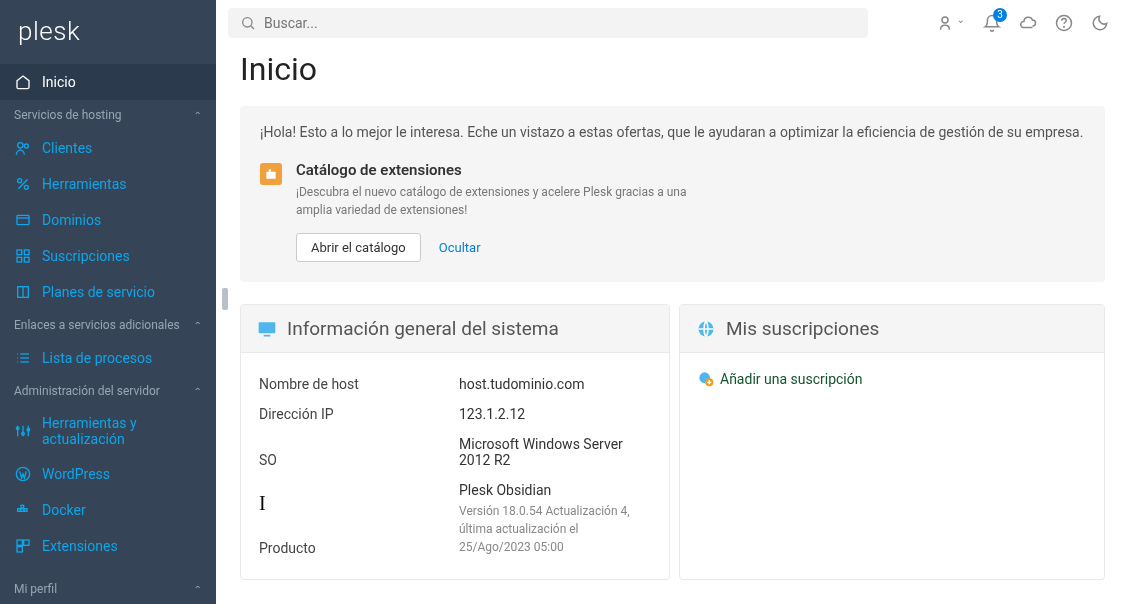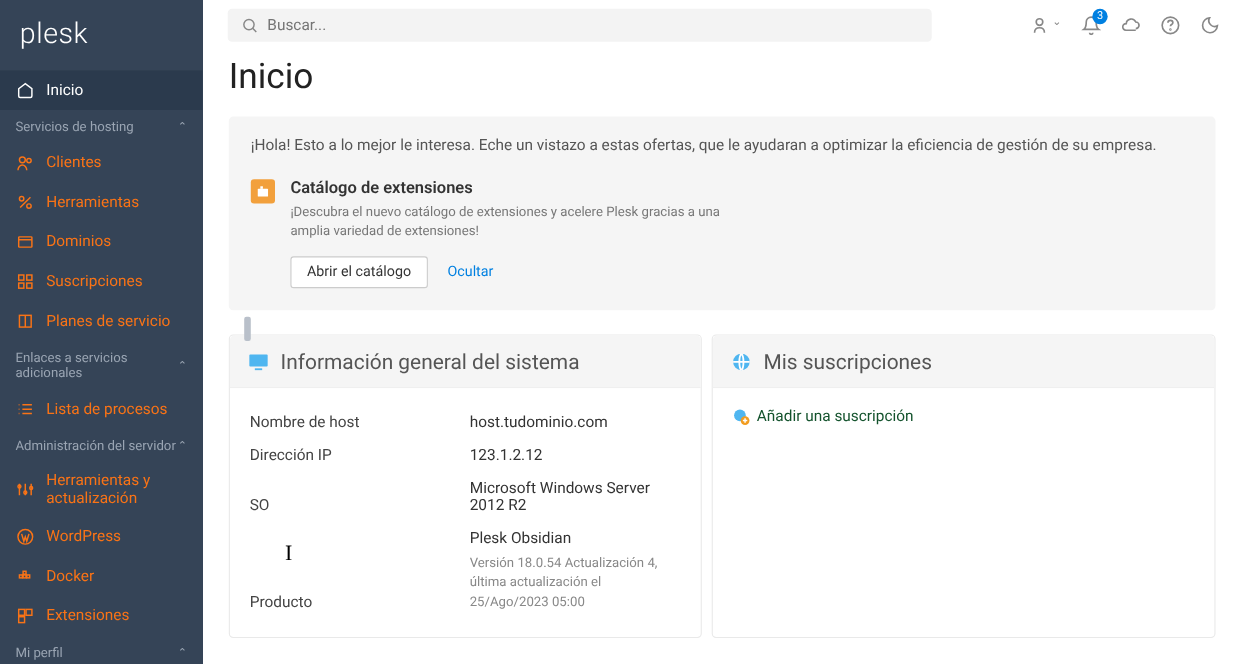--- a/index.html
+++ b/index.html
@@ -1,25 +1,25 @@
 <!DOCTYPE html>
 <html><head>
 <meta charset="utf-8">
 <style>
 * { margin: 0; padding: 0; box-sizing: border-box; font-family: -apple-system, BlinkMacSystemFont, "Segoe UI", Roboto, sans-serif; }
 body { display: flex; background: #fff; width: 1129px; height: 604px; overflow: hidden; color: #333; }
-.sidebar { width: 184px; background: #354457; color: #fff; display: flex; flex-direction: column; overflow-y: auto; }
+.sidebar { width: 216px; background: #354457; color: #fff; display: flex; flex-direction: column; overflow-y: auto; }
 .logo { padding: 16px 18px 18px; font-size: 26px; font-weight: 300; letter-spacing: 0.5px; color: #fff; }
-.sidebar-item { display: flex; align-items: center; padding: 9px 14px; cursor: pointer; color: #f97316; font-size: 14px; }
+.sidebar-item { display: flex; align-items: center; padding: 9px 14px; cursor: pointer; color: #0ea5e9; font-size: 14px; }
 .sidebar-item.active { background: #2b3a4d; color: #fff; }
 .sidebar-item .icon { width: 18px; height: 18px; margin-right: 10px; display: inline-flex; align-items: center; justify-content: center; flex-shrink: 0; }
 .sidebar-section { display: flex; align-items: center; justify-content: space-between; padding: 8px 14px; font-size: 12px; color: #9aa5b3; cursor: pointer; }
 .sidebar-section .chev { font-size: 10px; }
 .main { flex: 1; display: flex; flex-direction: column; background: #fff; overflow-y: auto; }
-.topbar { display: flex; align-items: center; padding: 8px 20px 8px 13px; gap: 12px; }
+.topbar { display: flex; align-items: center; padding: 8px 20px 8px 2px; gap: 12px; }
 .search { flex: 1; display: flex; align-items: center; background: #f3f3f3; border-radius: 4px; padding: 7px 12px; color: #888; margin-left: 10px; max-width: 640px; }
 .search input { border: none; background: transparent; outline: none; font-size: 14px; margin-left: 8px; flex: 1; color: #333; }
 .topbar-icons { display: flex; align-items: center; gap: 18px; color: #888; margin-left: auto; }
 .topbar-icons .ic { position: relative; cursor: pointer; display: inline-flex; }
 .badge { position: absolute; top: -6px; right: -6px; background: #0080e1; color: #fff; border-radius: 10px; font-size: 10px; padding: 0 4px; line-height: 14px; min-width: 14px; text-align: center; }
 .content { padding: 4px 24px 24px; }
 h1 { font-size: 32px; font-weight: 400; color: #222; margin-bottom: 18px; }
 .welcome-box { background: #f5f5f5; border-radius: 4px; padding: 16px 20px 20px; margin-bottom: 22px; }
 .welcome-box .intro { font-size: 14px; color: #555; margin-bottom: 18px; line-height: 1.5; }
 .catalog { display: flex; gap: 14px; }

